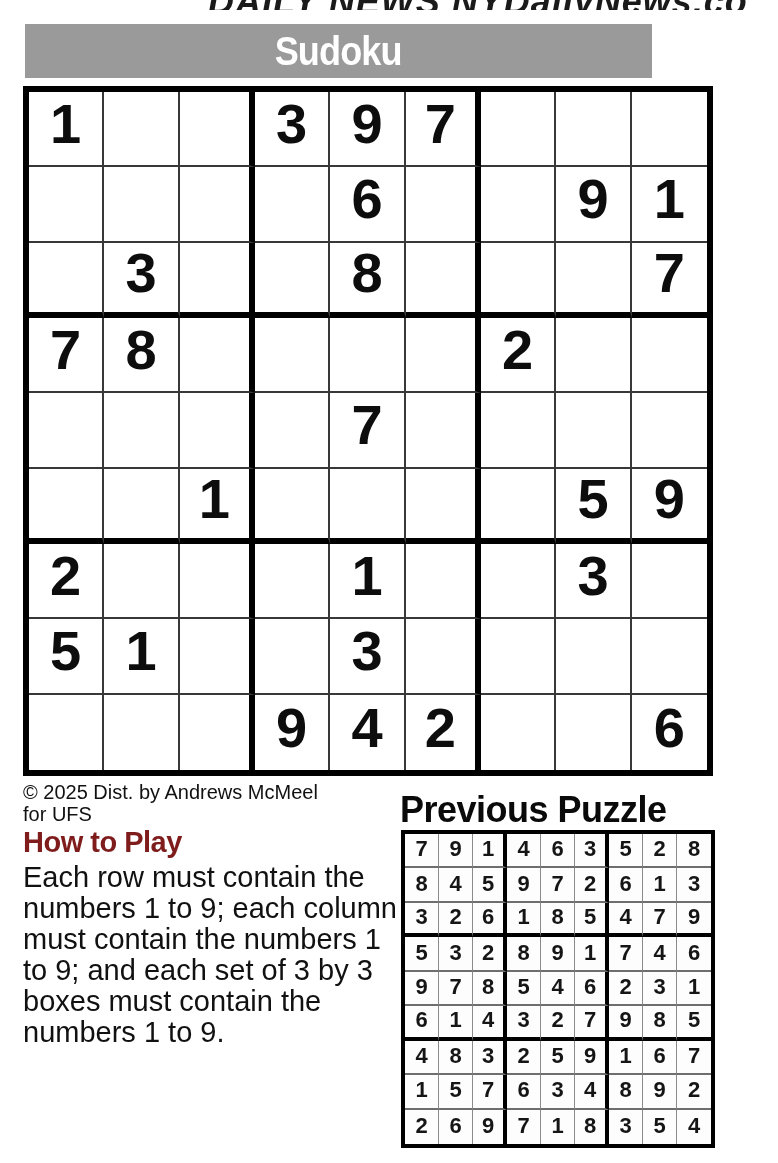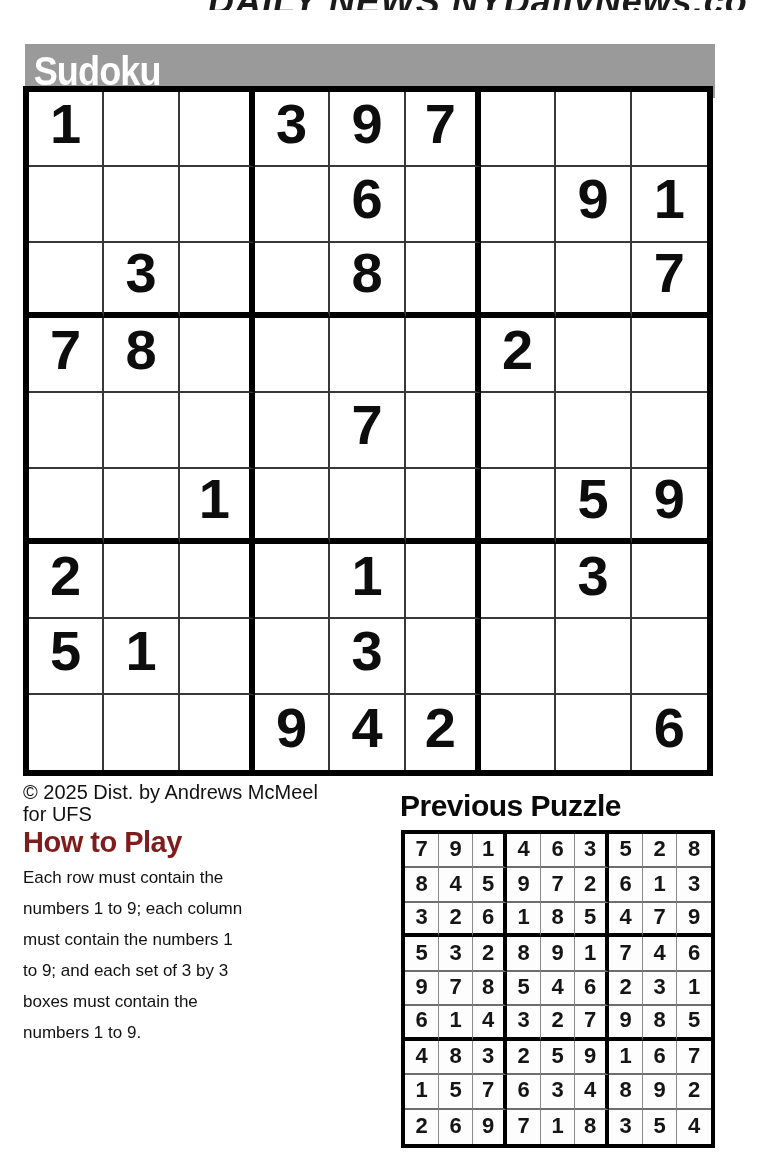--- a/index.html
+++ b/index.html
@@ -23,24 +23,24 @@
     font-weight: bold; font-style: italic;
     font-size: 36px; line-height: 36px;
     letter-spacing: 1px;
     color: #1a1a1a;
     margin-top: -27px;
     white-space: nowrap;
   }
 
   
   .title-bar {
-    position: absolute; left: 25px; top: 44px;
-    width: 690px; height: 54px;
+    position: absolute; left: 25px; top: 24px;
+    width: 627px; height: 54px;
     background: #9a9a9a;
-    display: flex; align-items: center; justify-content: flex-start;
+    display: flex; align-items: center; justify-content: center;
   }
   .title-bar .title {
     color: #ffffff; font-weight: bold; font-size: 41px;
     transform: scaleX(0.88);
     letter-spacing: -1px;
   }
 
   
   .main-grid {
     position: absolute; left: 23px; top: 86px;
@@ -74,28 +74,28 @@
 
   
   .howto-title {
     position: absolute; left: 23px; top: 826px;
     font-size: 29px; font-weight: bold; color: #7f1d1d;
     letter-spacing: -0.5px;
   }
   .howto-body {
     position: absolute; left: 23px; top: 862px;
     width: 382px;
-    font-size: 17px; line-height: 31px; color: #111111;
+    font-size: 29px; line-height: 31px; color: #111111;
     white-space: pre-line;
   }
 
   
   .prev-title {
     position: absolute; left: 400px; top: 789px;
-    font-size: 30px; font-weight: bold; color: #0a0a0a;
+    font-size: 36px; font-weight: bold; color: #0a0a0a;
     letter-spacing: -0.5px;
   }
   .prev-grid {
     position: absolute; left: 401px; top: 830px;
     width: 314px; height: 318px;
     border: 4px solid #000000;
     background: #fdfdfd;
     display: grid;
     grid-template-columns: repeat(9, 1fr);
     grid-template-rows: repeat(9, 1fr);

